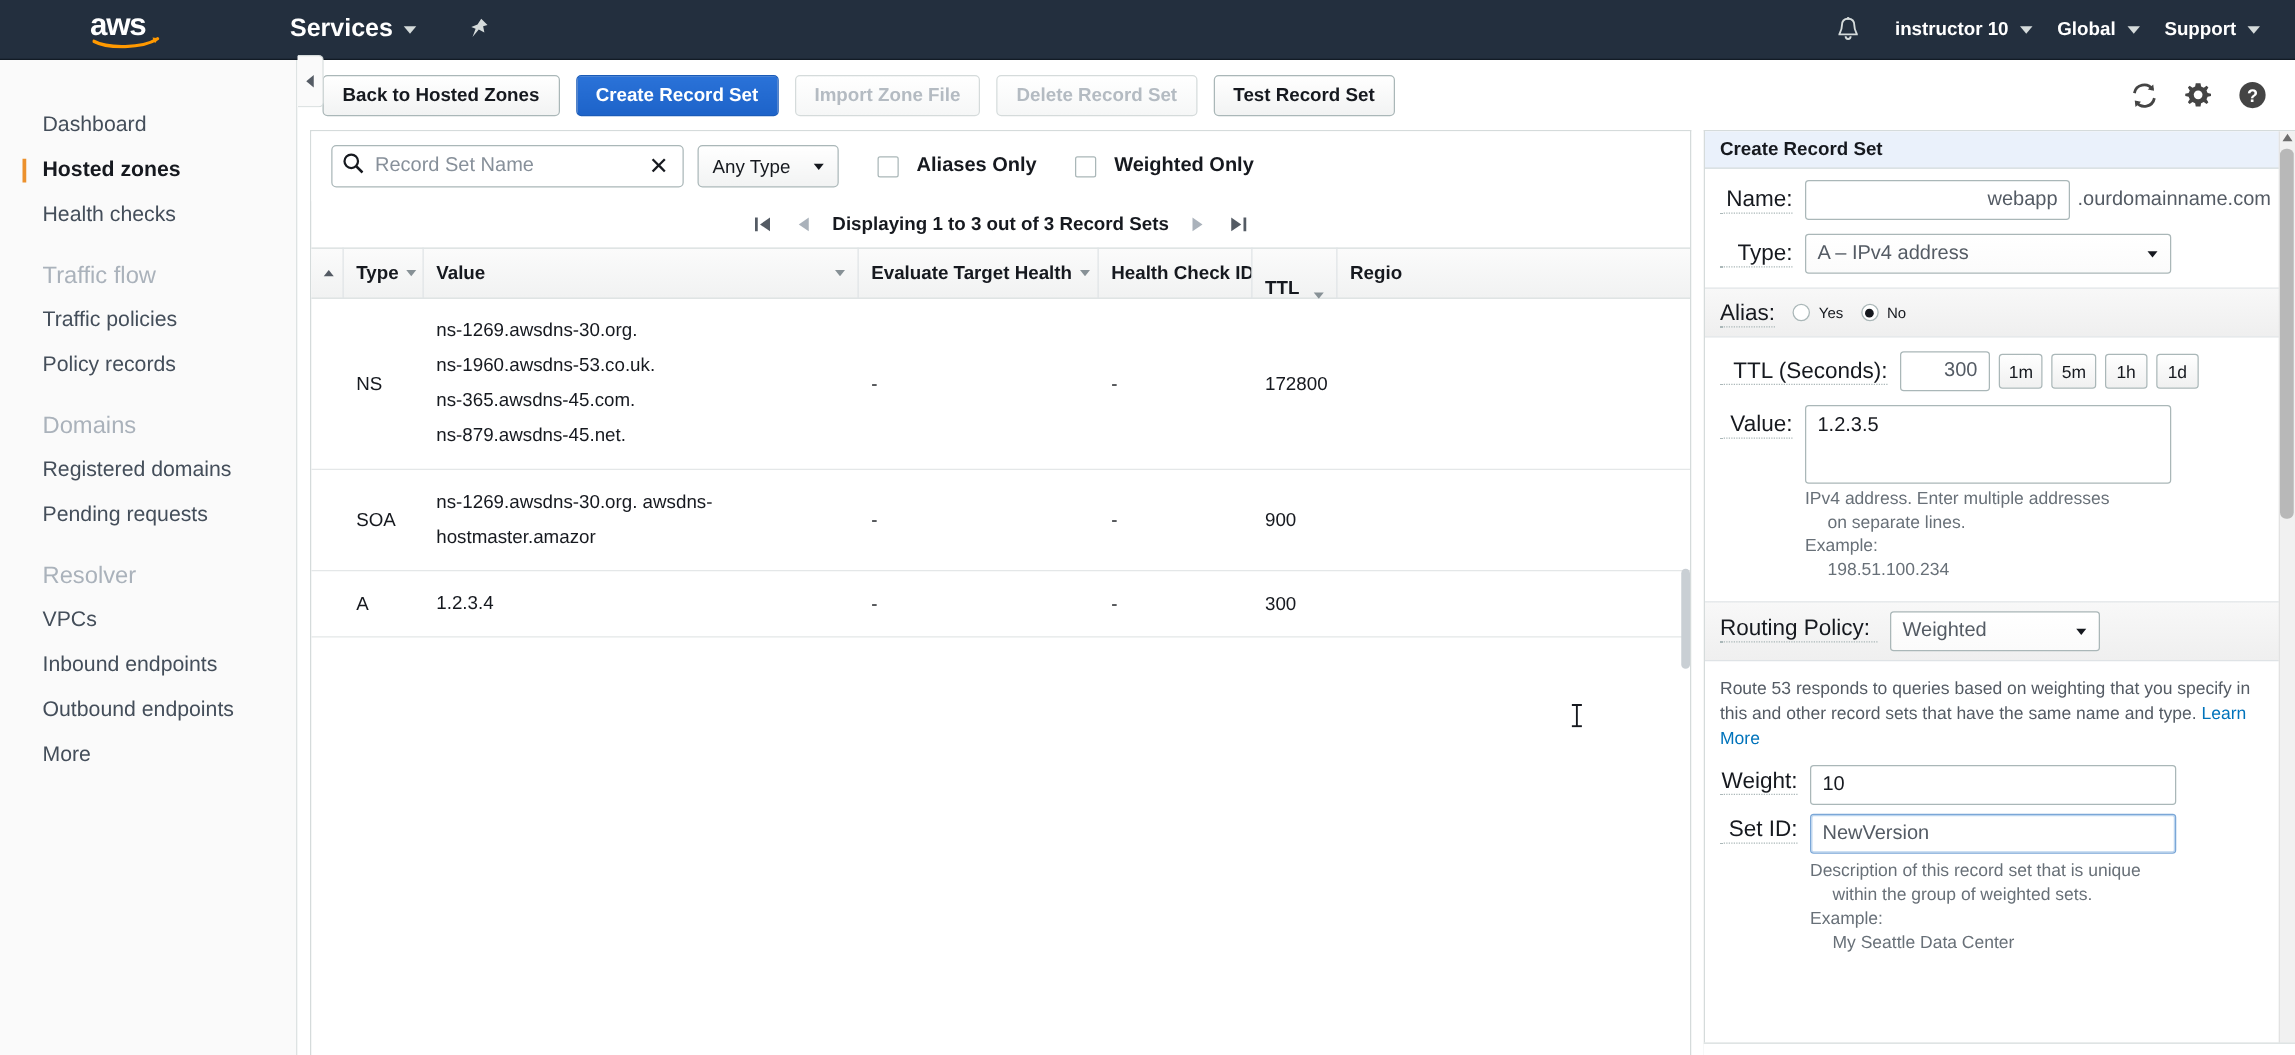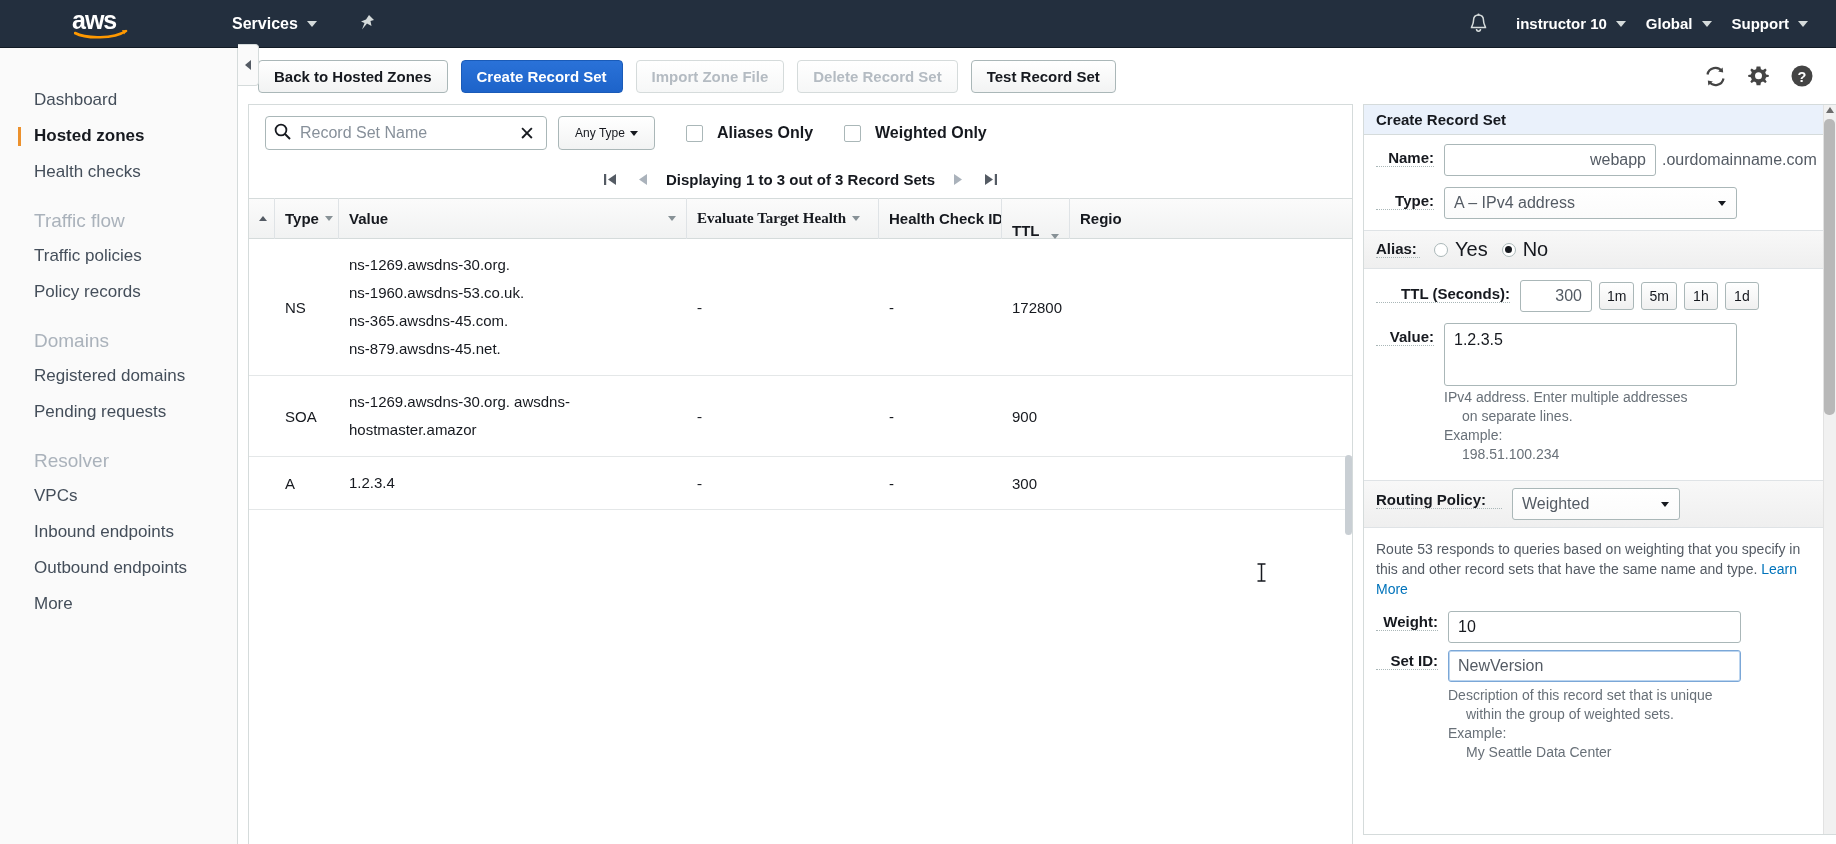--- a/index.html
+++ b/index.html
@@ -29,21 +29,21 @@
   .aws-logo .aws-text {
     color: #ffffff; font-size: 25px; font-weight: bold;
     letter-spacing: -1px; line-height: 22px;
     font-family: "Liberation Sans", sans-serif;
   }
   .aws-logo .smile {
     position: absolute; left: 2px; top: 20px;
     width: 54px; height: 10px;
   }
   .nav-item {
-    color: #ffffff; font-size: 16px; font-weight: bold;
+    color: #ffffff; font-size: 20px; font-weight: bold;
     padding: 0 10px; height: 48px;
     display: flex; align-items: center; gap: 9px;
     cursor: pointer; white-space: nowrap;
   }
   .caret-down {
     width: 0; height: 0;
     border-left: 5px solid transparent;
     border-right: 5px solid transparent;
     border-top: 6px solid #d5dbdb;
   }
@@ -168,22 +168,22 @@
   .clear-x {
     font-size: 19px; color: #16191f; cursor: pointer;
     line-height: 1; padding: 0 3px; font-weight: 500;
   }
   .type-select {
     margin-left: 11px;
     height: 34px; min-width: 97px;
     border: 1px solid #aab7b8; border-radius: 4px;
     background: linear-gradient(#ffffff, #f2f3f3);
     display: flex; align-items: center; justify-content: center;
-    gap: 5px; padding: 0 11px;
-    font-size: 12px; color: #16191f; cursor: pointer;
+    gap: 19px; padding: 0 11px;
+    font-size: 15px; color: #16191f; cursor: pointer;
   }
   .type-select .tri {
     width: 0; height: 0;
     border-left: 4px solid transparent;
     border-right: 4px solid transparent;
     border-top: 5px solid #16191f;
   }
   .chk-group {
     display: flex; align-items: center; gap: 14px;
     margin-left: 31px; cursor: pointer;
@@ -236,21 +236,21 @@
     border-bottom: 1px solid #e4e7e8;
     font-size: 15px; color: #16191f;
     cursor: pointer;
   }
   .td { padding: 0 10px; overflow: hidden; white-space: nowrap; }
   .td.multi { white-space: normal; line-height: 28px; padding: 12px 10px; }
 
   .col-sel   { width: 26px; flex-shrink: 0; }
   .col-type  { width: 64px; flex-shrink: 0; }
   .col-value { width: 348px; flex-shrink: 0; }
-  .col-eth   { width: 192px; flex-shrink: 0; font-family: Liberation Serif, serif; }
+  .col-eth   { width: 192px; flex-shrink: 0; }
   .col-hcid  { width: 123px; flex-shrink: 0; }
   .col-ttl   { width: 68px; flex-shrink: 0; align-items: flex-end; }
   .col-region{ width: 70px; flex-shrink: 0; }
   .panel-vscroll {
     position: absolute; right: 0; top: 350px;
     width: 7px; height: 80px;
     background: #c9cfd4; border-radius: 4px;
   }
 
   
@@ -269,21 +269,21 @@
     display: flex; align-items: center;
     padding-left: 12px;
     font-size: 15px; font-weight: bold; color: #16191f;
   }
   .form-body { padding: 0 0 0 0; position: relative; }
   .frow {
     display: flex; align-items: center;
     padding: 9px 12px 9px 12px;
   }
   .flabel {
-    font-size: 15px; font-weight: bold; color: #16191f;
+    font-size: 18px; font-weight: normal; color: #16191f;
     text-align: right; flex-shrink: 0;
     border-bottom: 1px dotted #aab7b8;
     align-self: flex-start; margin-top: 5px;
   }
   .flabel.w-name   { width: 58px; }
   .flabel.w-alias  { width: 44px; margin-top: 2px; }
   .flabel.w-ttl    { width: 134px; }
   .flabel.w-value  { width: 58px; }
   .flabel.w-rp     { width: 126px; margin-top: 3px; }
   .flabel.w-weight { width: 62px; margin-top: 2px; }
@@ -327,21 +327,21 @@
   .radio-opt { display: flex; align-items: center; gap: 7px; margin-left: 14px; cursor: pointer; }
   .radio {
     width: 14px; height: 14px; border-radius: 50%;
     border: 1px solid #aab7b8; background: #ffffff;
     display: flex; align-items: center; justify-content: center;
   }
   .radio.sel-r::after {
     content: ""; width: 7px; height: 7px; border-radius: 50%;
     background: #16191f;
   }
-  .radio-txt { font-size: 20px; color: #16191f; }
+  .radio-txt { font-size: 12px; color: #16191f; }
 
   .ttl-input { width: 72px; text-align: right; margin-left: 10px; color: #545b64; }
   .ttl-btn {
     height: 28px; min-width: 34px;
     border: 1px solid #aab7b8; border-radius: 3px;
     background: linear-gradient(#ffffff, #f0f0f0);
     font-size: 14px; color: #16191f;
     display: flex; align-items: center; justify-content: center;
     margin-left: 7px; cursor: pointer; padding: 0 7px;
   }

